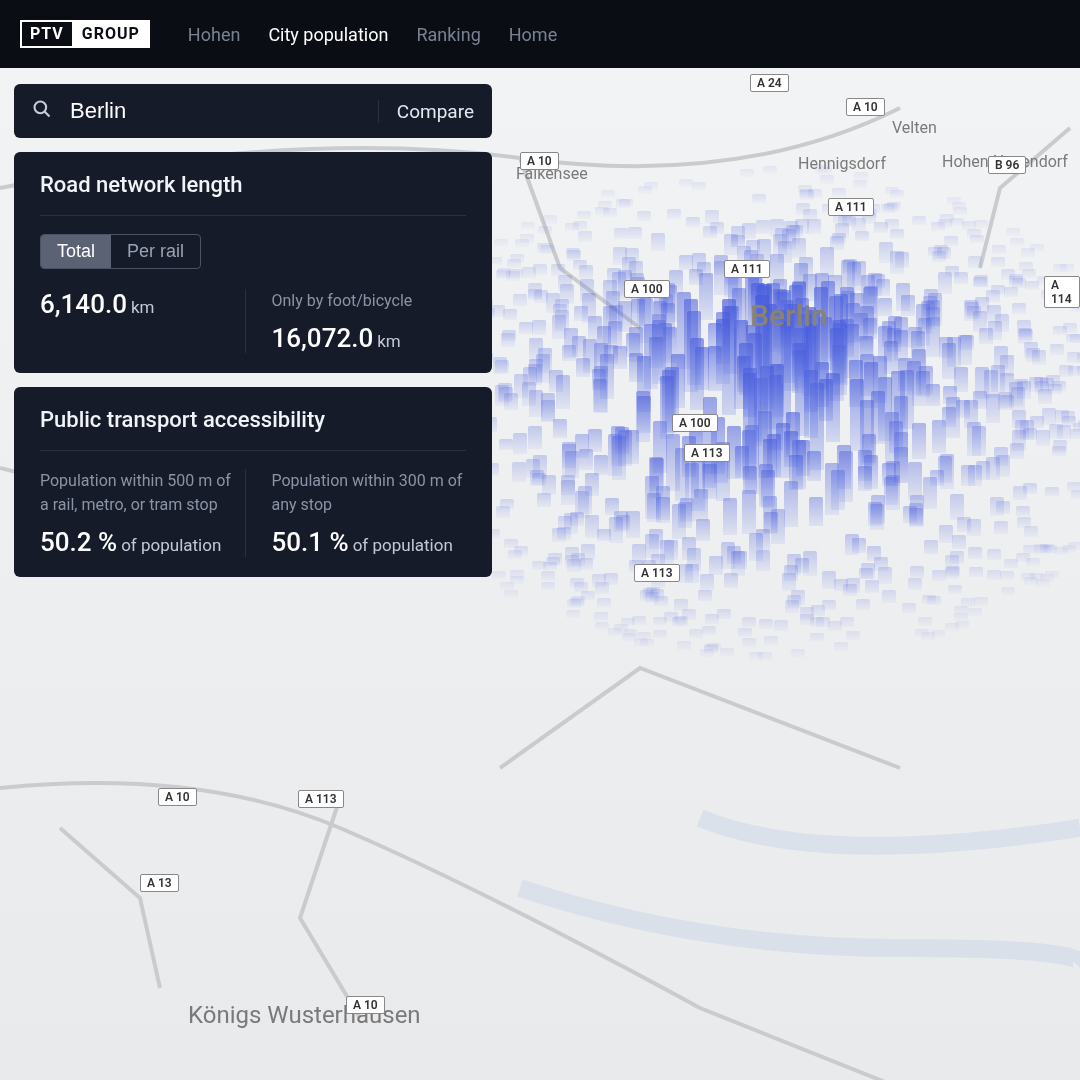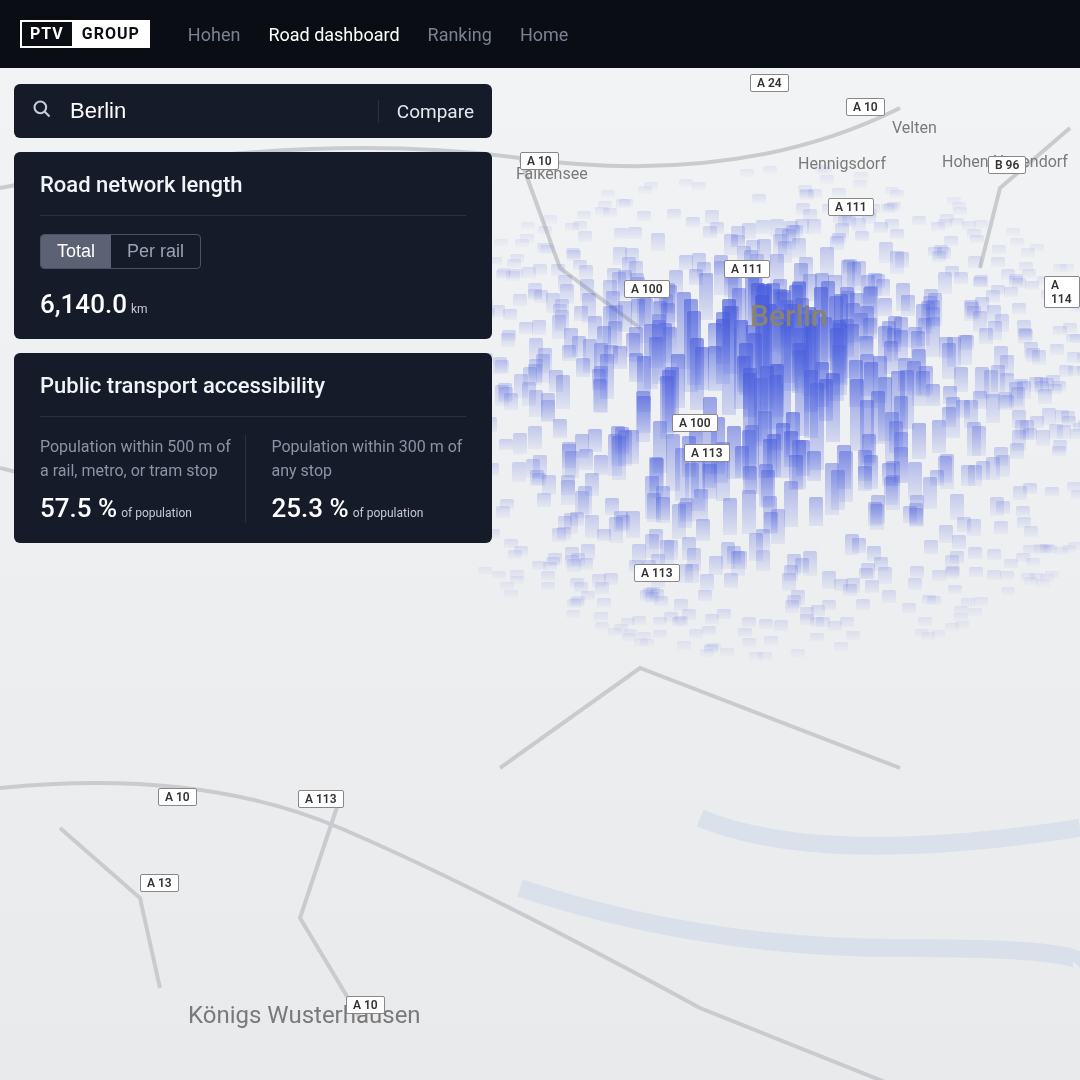--- a/index.html
+++ b/index.html
@@ -96,33 +96,33 @@
   .seg-btn {
     padding: 6px 16px; color: #9aa3b5; font-size: 18px; cursor: pointer;
     background: transparent; border: none;
   }
   .seg-btn.active { background: #5a6274; color: #fff; }
   .pt-row { display:flex; }
   .pt-col { flex:1; }
   .pt-col + .pt-col { border-left:1px solid #2a3242; padding-left:26px; margin-left:10px;}
   .pt-label { color:#8a94a6; font-size:16px; line-height:1.5; margin-bottom:10px;}
   .pt-value { color:#fff; font-size:26px; font-weight:500;}
-  .pt-suffix { color:#c3c9d4; font-size:12px; margin-left:4px; font-weight:400;}
+  .pt-suffix { color:#c3c9d4; font-size:17px; margin-left:4px; font-weight:400;}
 </style>
 </head>
 <body>
 
 <div class="nav">
   <div class="logo-wrap">
     <span class="logo-box logo-ptv">PTV</span>
     <span class="logo-box logo-group">GROUP</span>
   </div>
   <div class="nav-links">
     <span class="nav-link">Hohen</span>
-    <span class="nav-link active">Road dashboard</span>
+    <span class="nav-link active">City population</span>
     <span class="nav-link">Ranking</span>
     <span class="nav-link">Home</span>
   </div>
 </div>
 
 <div class="map">
 
   <svg width="1080" height="1012">
     <g stroke="#c9cbce" stroke-width="4" fill="none">
       <path d="M 0 720 Q 200 700 340 760 T 700 940 L 900 1020"></path>
@@ -992,31 +992,35 @@
     <h2>Road network length</h2>
     <hr>
     <div class="seg">
       <button class="seg-btn active">Total</button>
       <button class="seg-btn">Per rail</button>
     </div>
     <div class="pt-row">
       <div class="pt-col">
         <div><span class="pt-value">6,140.0</span><span class="pt-suffix">km</span></div>
       </div>
+      <div class="pt-col">
+        <div class="pt-label">Only by foot/bicycle</div>
+        <div><span class="pt-value">16,072.0</span><span class="pt-suffix">km</span></div>
+      </div>
     </div>
   </div>
 
   <div class="panel">
     <h2>Public transport accessibility</h2>
     <hr>
     <div class="pt-row">
       <div class="pt-col">
         <div class="pt-label">Population within 500 m of a rail, metro, or tram stop</div>
-        <div><span class="pt-value">57.5 %</span><span class="pt-suffix">of population</span></div>
+        <div><span class="pt-value">50.2 %</span><span class="pt-suffix">of population</span></div>
       </div>
       <div class="pt-col">
         <div class="pt-label">Population within 300 m of any stop</div>
-        <div><span class="pt-value">25.3 %</span><span class="pt-suffix">of population</span></div>
+        <div><span class="pt-value">50.1 %</span><span class="pt-suffix">of population</span></div>
       </div>
     </div>
   </div>
 
 </div>
 
 </body></html>

